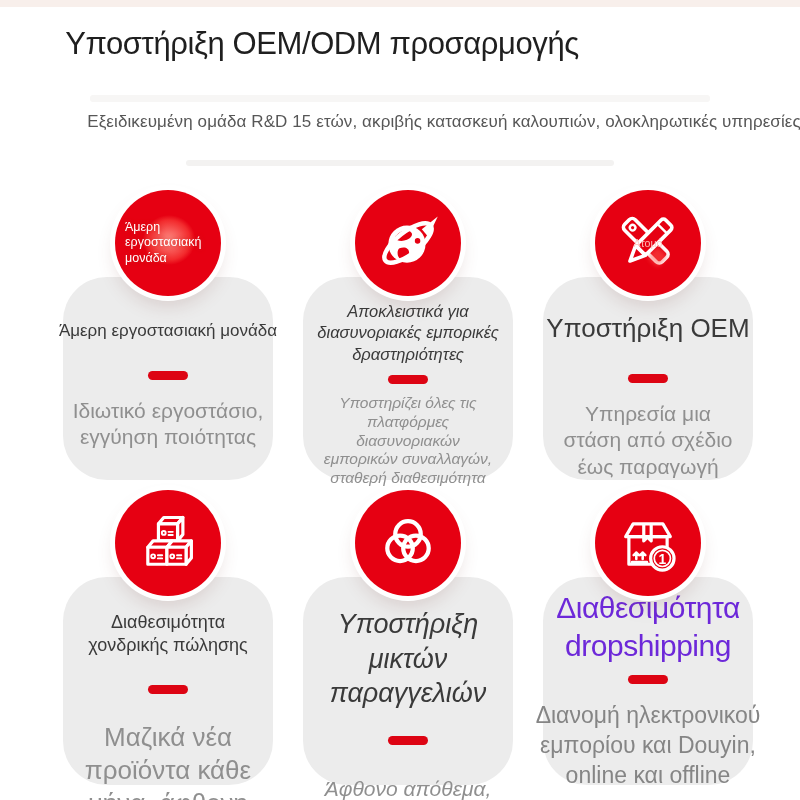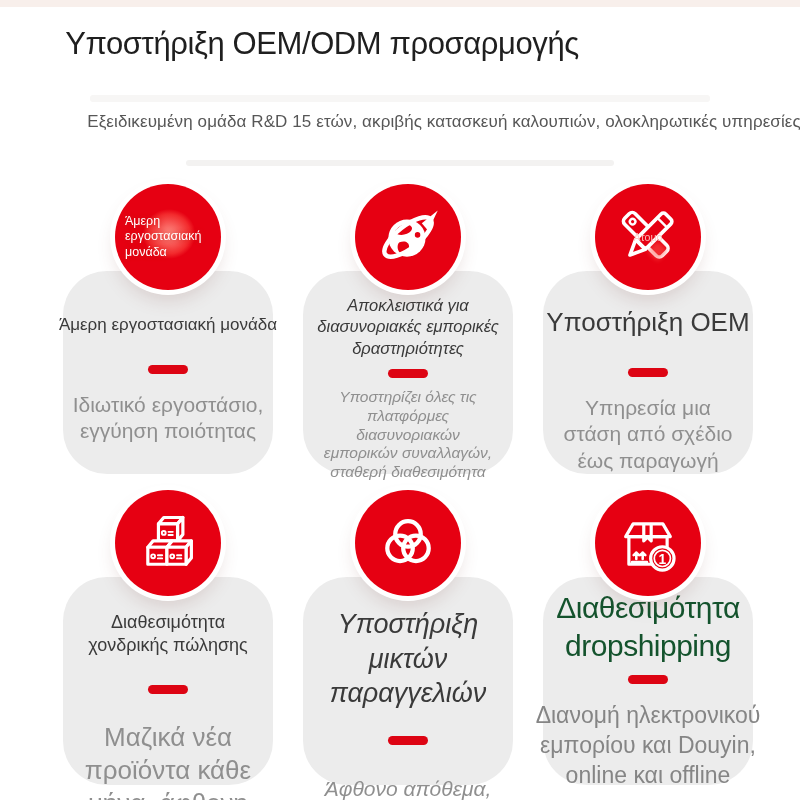--- a/index.html
+++ b/index.html
@@ -16,21 +16,21 @@
     position:absolute;left:0;top:26px;width:644px;margin:0;
     text-align:center;font-size:31px;font-weight:500;color:#1f1f1f;letter-spacing:-0.4px;
   }
   .page-subtitle{
     position:absolute;left:0;top:112px;width:800px;margin:0;
     text-align:center;font-size:17px;color:#575757;letter-spacing:0.1px;padding-left:44px;
   }
 
   .cell{position:absolute;width:210px;height:305px;}
   .cell.c1{left:63px;}  .cell.c2{left:303px;font-style:italic;}  .cell.c3{left:543px;}
-  .cell.r1{top:184px;}  .cell.r2{top:490px;}
+  .cell.r1{top:190px;}  .cell.r2{top:490px;}
 
   .circle{
     position:absolute;left:50%;top:0;transform:translateX(-50%);
     width:106px;height:106px;border-radius:50%;background:#e60012;
     box-shadow:0 0 0 5px #ffffff,0 10px 18px rgba(130,70,65,0.18);
     display:flex;align-items:center;justify-content:center;z-index:2;
   }
   .circle svg{display:block;}
 
   .card{
@@ -59,21 +59,21 @@
   .card-3 .card-desc{font-size:21px;margin-top:18px;line-height:1.25;width:175px;}
 
   .card-4 .card-title{font-size:18px;margin-top:34px;line-height:1.3;width:162px;}
   .card-4 .dash{margin-top:16px;}
   .card-4 .card-desc{font-size:26px;margin-top:16px;line-height:1.28;width:182px;}
 
   .card-5 .card-title{font-size:27px;margin-top:30px;line-height:1.28;width:172px;text-align:center;}
   .card-5 .dash{margin-top:14px;}
   .card-5 .card-desc{font-size:21px;margin-top:20px;line-height:1.28;width:178px;}
 
-  .card-6 .card-title{font-size:30px;margin-top:12px;line-height:1.25;width:224px;color:#14532d;letter-spacing:-0.5px;}
+  .card-6 .card-title{font-size:30px;margin-top:12px;line-height:1.25;width:224px;color:#6d28d9;letter-spacing:-0.5px;}
   .card-6 .dash{margin-top:0px;}
   .card-6 .card-desc{font-size:23px;margin-top:6px;line-height:1.3;width:278px;margin-left:-34px;margin-right:-34px;color:#858585;}
 
   
   .badge-wrap{position:relative;width:106px;height:106px;display:flex;align-items:center;justify-content:center;}
   .badge-blob{
     position:absolute;left:20px;top:18px;width:68px;height:64px;border-radius:42%;
     background:radial-gradient(closest-side,rgba(255,150,140,0.95),rgba(255,85,72,0.5) 62%,rgba(255,85,72,0) 78%);
   }
   .badge-caption{

